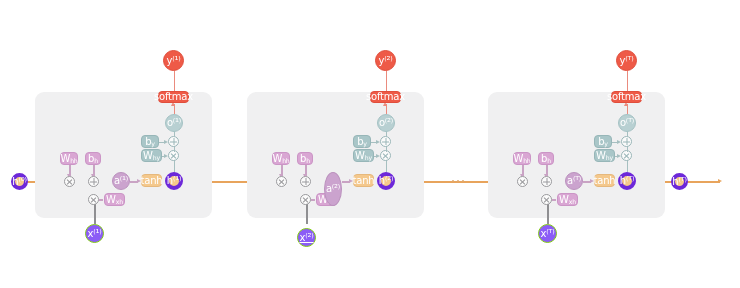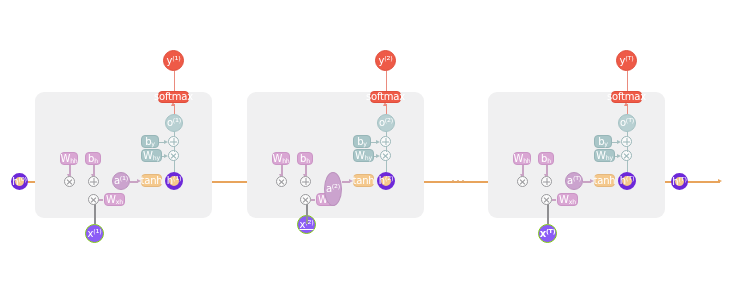--- a/index.html
+++ b/index.html
@@ -163,21 +163,21 @@
   <div class="box act-red" style="left:158px;top:91px;width:31px;height:12px;">
     <span>softmax</span>
   </div>
   <div class="vedge red" style="left:173.5px;top:71px;height:20px;"></div>
   <div class="node output" style="left:163px;top:50px;width:21px;height:21px;">
     <span>y⁽¹⁾</span>
   </div>
 
   <div class="panel" style="left:247px;top:92px;width:177px;height:126px;"></div>
 
-  <div class="node input" style="left:297px;top:215px;width:19px;height:19px;text-decoration:underline;">
+  <div class="node input" style="left:297px;top:228px;width:19px;height:19px;text-decoration:underline;">
     <span>x⁽²⁾</span>
   </div>
   <div class="vedge gray" style="left:306px;top:196px;height:28px;"></div>
   <div class="arrowhead ah-up gray" style="left:303.5px;top:194px;"></div>
 
   <div class="box w-purple" style="left:316px;top:193px;width:21px;height:13px;">
     <span>W<sub>xh</sub></span>
   </div>
   <div class="op mul" style="left:300px;top:194px;width:11px;height:11px;">
       <i></i>
@@ -248,21 +248,21 @@
   <div class="box act-red" style="left:370px;top:91px;width:31px;height:12px;">
     <span>softmax</span>
   </div>
   <div class="vedge red" style="left:385.5px;top:71px;height:20px;"></div>
   <div class="node output" style="left:375px;top:50px;width:21px;height:21px;">
     <span>y⁽²⁾</span>
   </div>
 
   <div class="panel" style="left:488px;top:92px;width:177px;height:126px;"></div>
 
-  <div class="node input" style="left:538px;top:224px;width:19px;height:19px;font-weight:bold;">
+  <div class="node input" style="left:538px;top:224px;width:19px;height:19px;">
     <span>x⁽ᵀ⁾</span>
   </div>
   <div class="vedge gray" style="left:547px;top:196px;height:28px;"></div>
   <div class="arrowhead ah-up gray" style="left:544.5px;top:194px;"></div>
 
   <div class="box w-purple" style="left:557px;top:193px;width:21px;height:13px;">
     <span>W<sub>xh</sub></span>
   </div>
   <div class="op mul" style="left:541px;top:194px;width:11px;height:11px;">
       <i></i>

